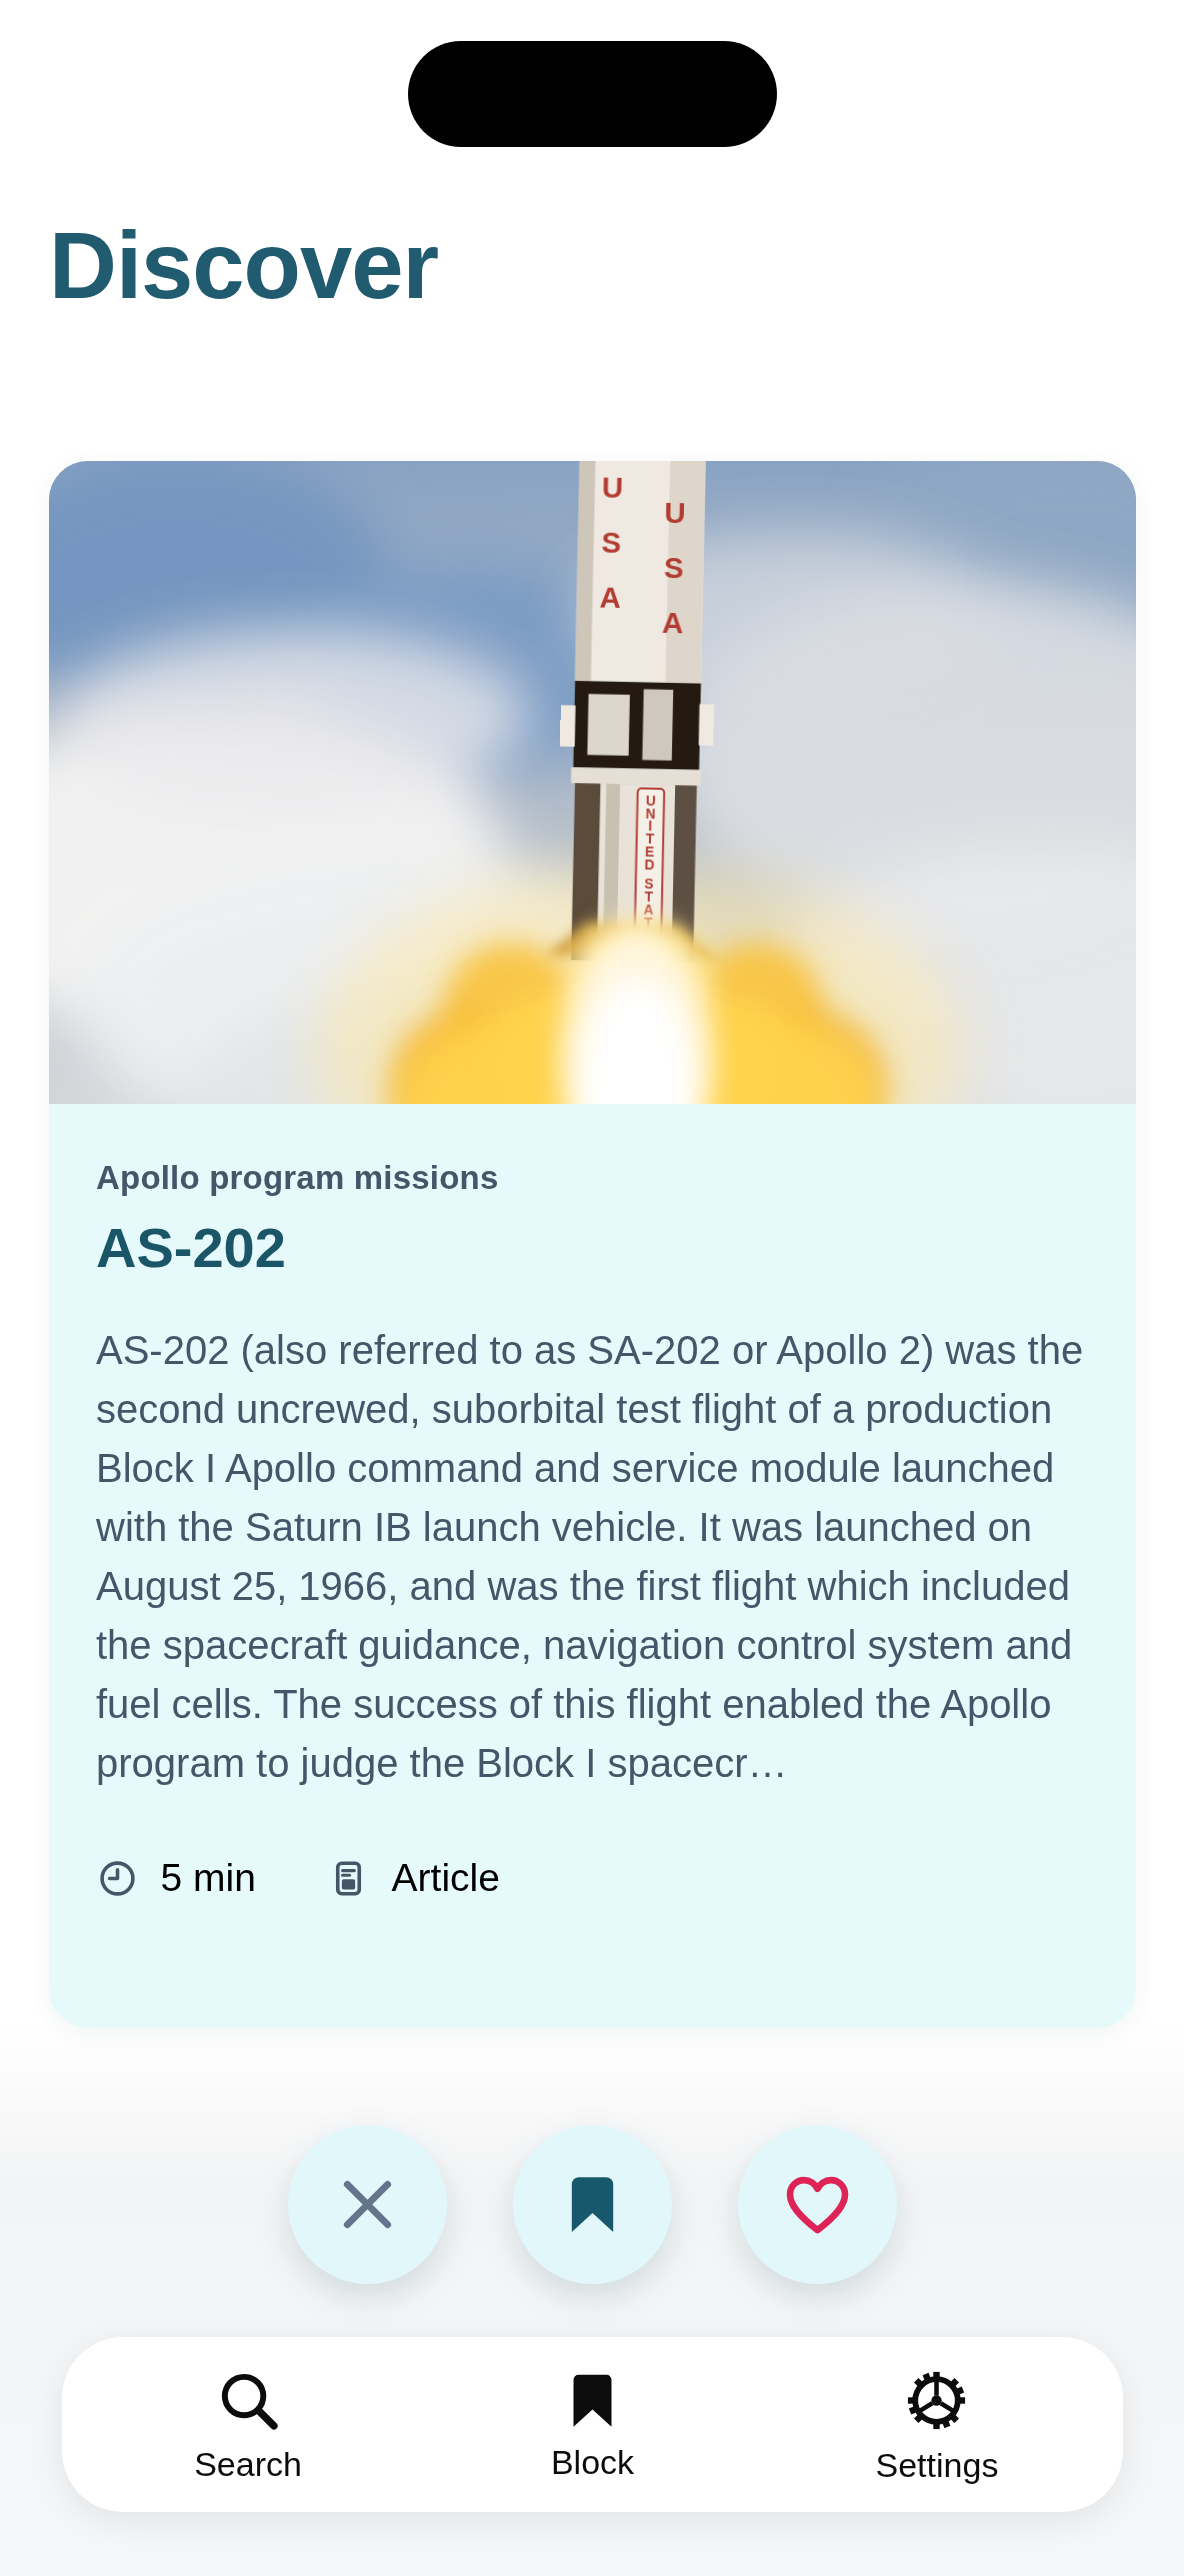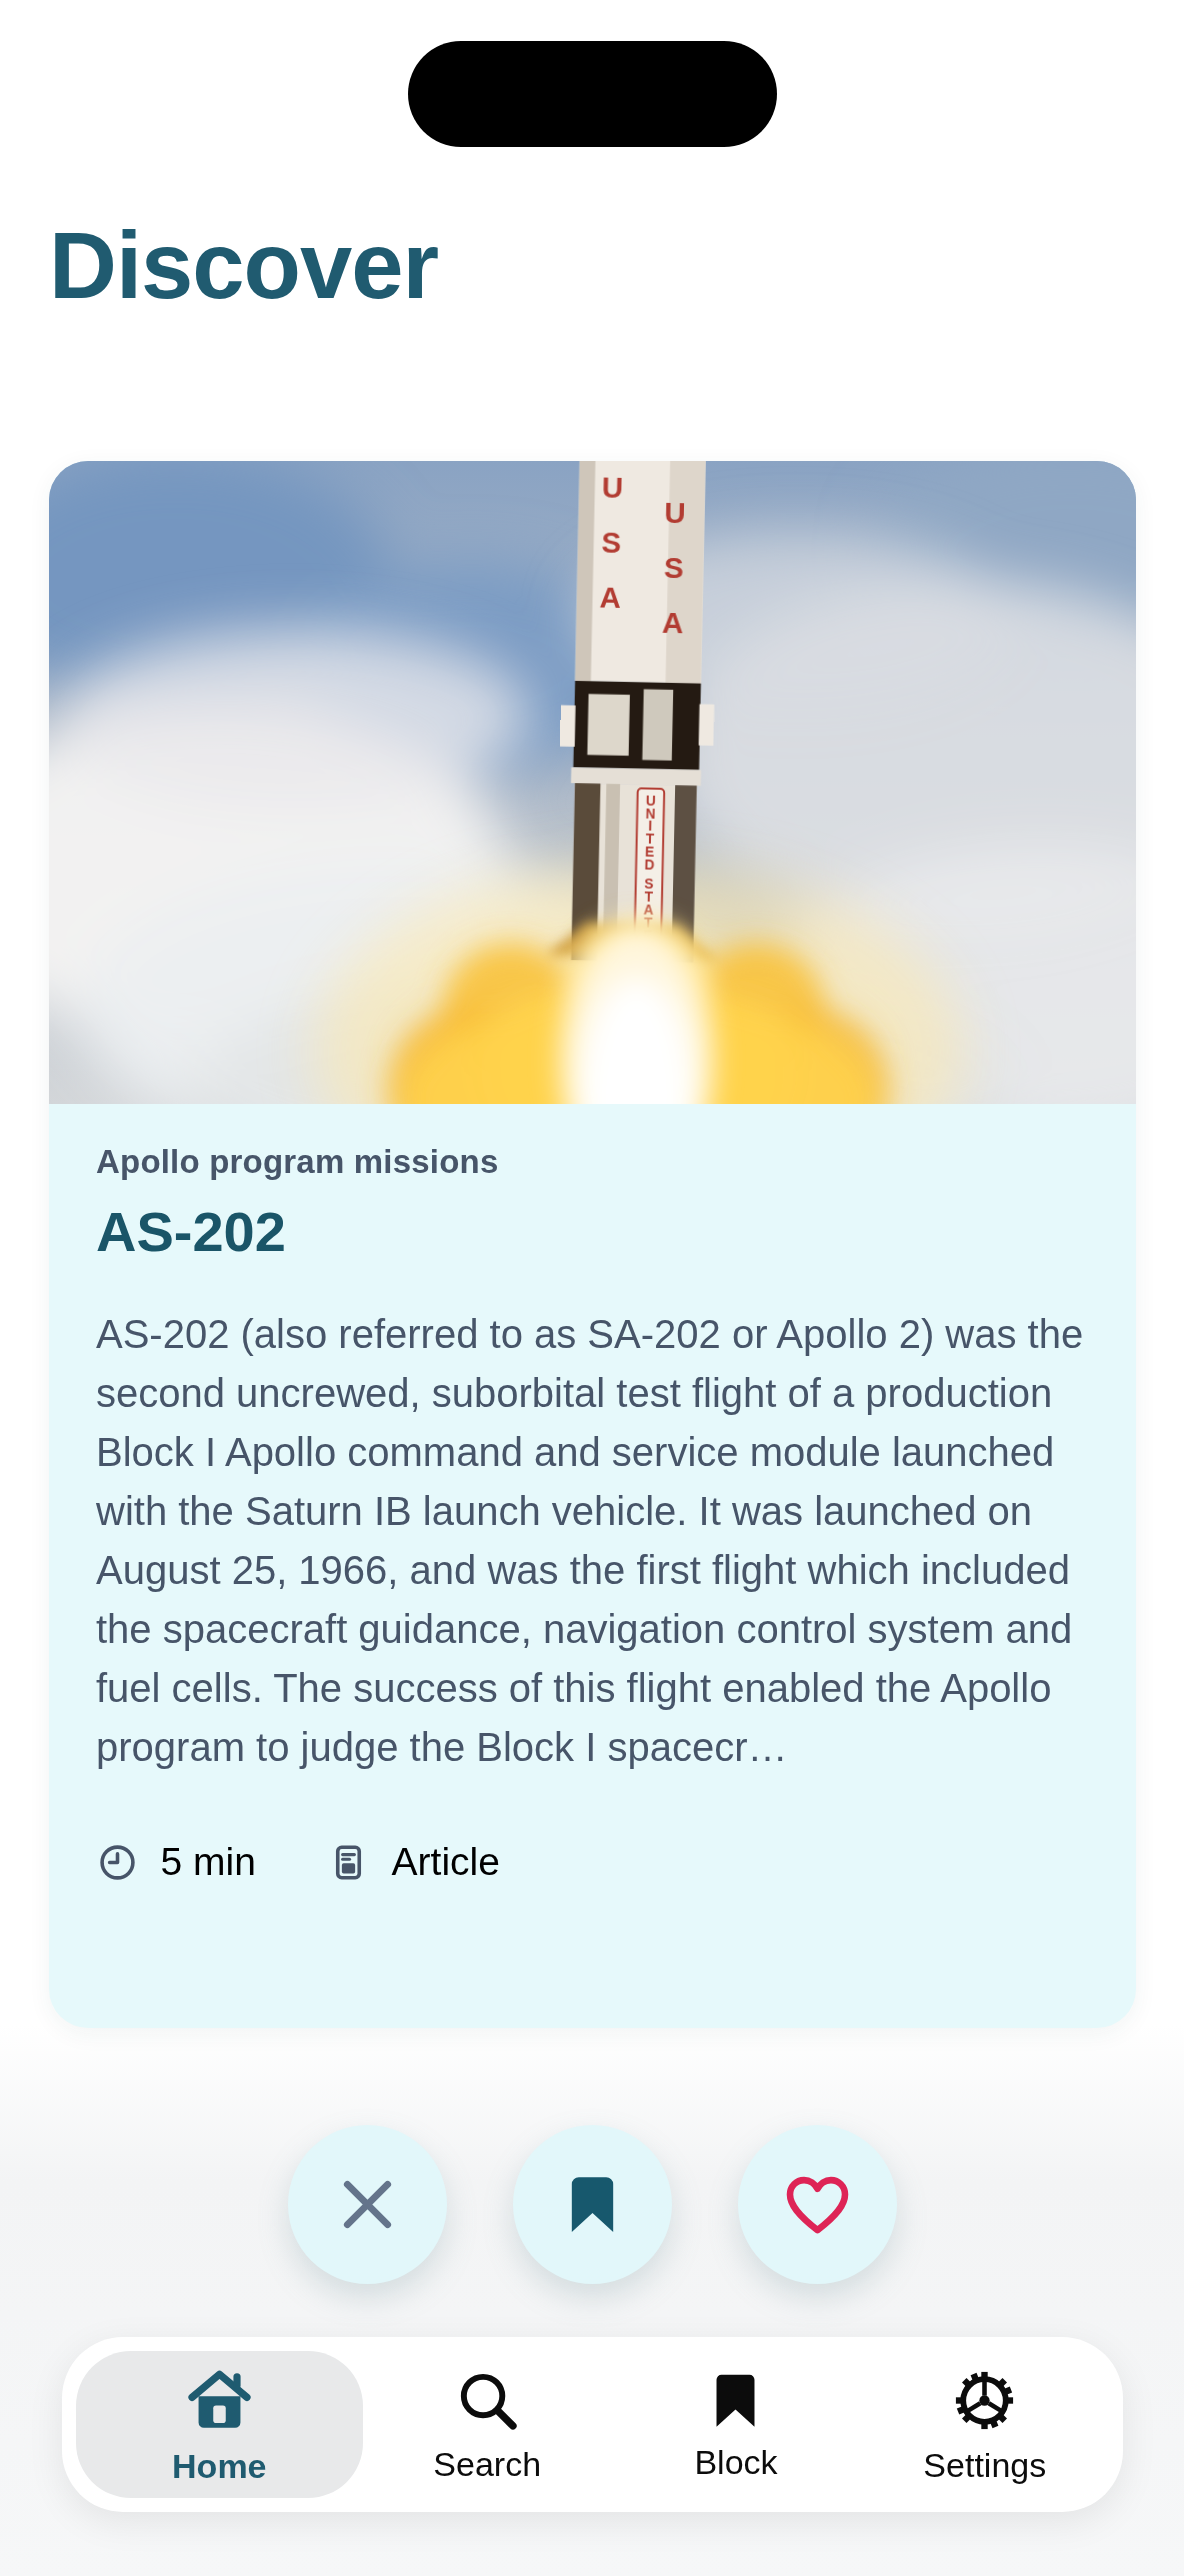--- a/index.html
+++ b/index.html
@@ -18,21 +18,21 @@
     font-size:94px; font-weight:700; color:#205b70; letter-spacing:-1px;
   }
   
   .card{
     position:absolute; left:49px; top:461px; width:1087px; height:1567px;
     border-radius:39px; overflow:hidden; background:#e6f9fb;
     box-shadow:0 5.9px 23.6px rgba(30,60,70,.06);
   }
   .card-image{ width:1087px; height:643px; display:block; }
   .card-body{ padding:39px 47px 0 47px; }
-  .card-category{ font-size:33px; font-weight:700; color:#475569; letter-spacing:0.2px; }
+  .card-category{ font-size:33px; font-weight:700; color:#475569; letter-spacing:0.2px;margin-top:16px; }
   .card-title{ margin-top:18px; font-size:56px; font-weight:700; color:#1a5568; }
   .card-excerpt{
     margin-top:41px; width:994px;
     font-size:40px; line-height:59px; color:#475569; font-weight:400;
   }
   .card-meta{ display:flex; align-items:center; margin-top:63px; color:#475569; }
   .card-meta .meta-item{ display:flex; align-items:center; }
   .card-meta .meta-item + .meta-item{ margin-left:71px; }
   .card-meta svg{ margin-right:21.6px; }
   .meta-label{ font-size:39px; font-weight:500; color:#000000; }
@@ -195,29 +195,20 @@
     </svg>
   </button>
   <button class="action-btn">
     <svg width="75" height="75" viewBox="0 0 24 24" fill="none" stroke="#de2456" stroke-width="2.1" stroke-linecap="round" stroke-linejoin="round">
       <path d="M12 20.2 C 5.8 15.4 3.2 12 3.2 8.8 C 3.2 6.2 5.2 4.2 7.7 4.2 C 9.5 4.2 11.2 5.3 12 7 C 12.8 5.3 14.5 4.2 16.3 4.2 C 18.8 4.2 20.8 6.2 20.8 8.8 C 20.8 12 18.2 15.4 12 20.2 Z"></path>
     </svg>
   </button>
 </div>
 
 <nav class="navbar">
-  <button class="nav-item active">
-    <svg width="75" height="75" viewBox="0 0 24 24" fill="none">
-      <path d="M3.2 11 L12 3.6 L20.8 11" stroke="#1f5b70" stroke-width="2.3" stroke-linecap="round" stroke-linejoin="round"></path>
-      <line x1="17.6" y1="7.2" x2="17.6" y2="4.4" stroke="#1f5b70" stroke-width="2.3" stroke-linecap="round"></line>
-      <path d="M5.3 10.6 V19 a1.7 1.7 0 0 0 1.7 1.7 h10 a1.7 1.7 0 0 0 1.7 -1.7 V10.6 Z" fill="#1f5b70"></path>
-      <rect x="10" y="13.6" width="4" height="5.6" rx="0.9" fill="#e8e9ea"></rect>
-    </svg>
-    <span class="nav-label">Home</span>
-  </button>
 
   <button class="nav-item">
     <svg width="71" height="71" viewBox="0 0 24 24" fill="none" stroke="#0c0c0c" stroke-width="2" stroke-linecap="round">
       <circle cx="10.5" cy="10.5" r="6.5"></circle>
       <line x1="15.6" y1="15.6" x2="20.6" y2="20.6" stroke-width="2.5"></line>
     </svg>
     <span class="nav-label">Search</span>
   </button>
 
   <button class="nav-item">

